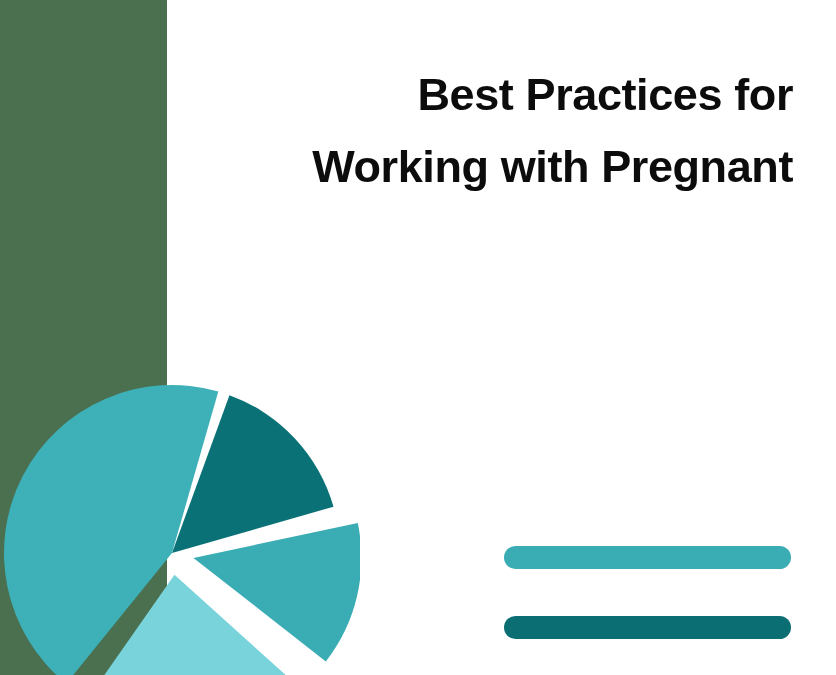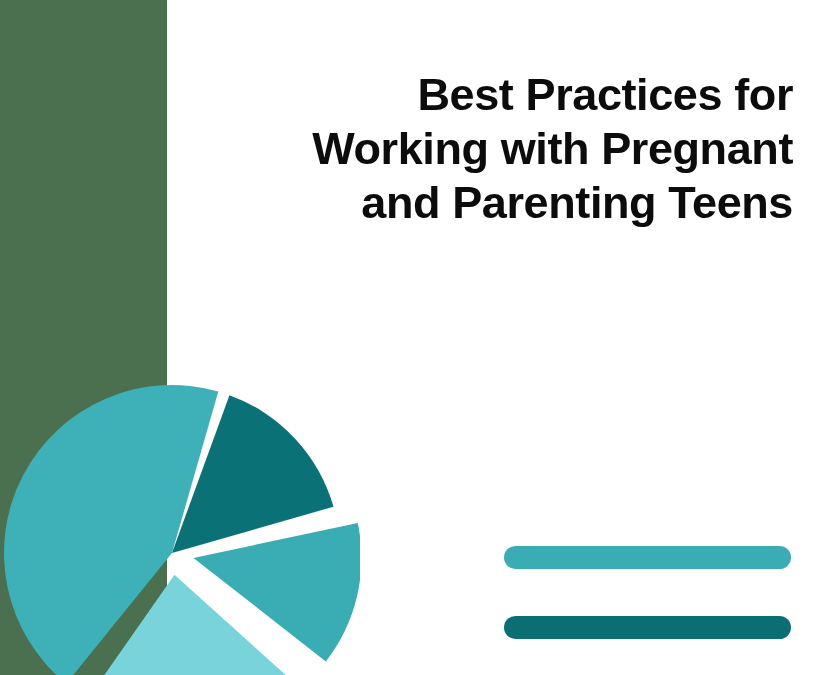--- a/index.html
+++ b/index.html
@@ -69,22 +69,21 @@
 </style>
 </head>
 <body>
 
 <div id="slide">
 
   <div id="sidebar-band" style="background: rgb(74, 112, 80); width: 167px;"></div>
 
   <div id="title-block">
     <div class="title-line" style="color: rgb(12, 12, 12);">Best Practices for</div>
-    <div class="title-line" style="color: rgb(12, 12, 12);">Working with Pregnant</div>
-    <div class="title-line" style="color: rgb(12, 12, 12);">and Parenting Teens</div>
+    <div class="title-line" style="color: rgb(12, 12, 12); margin-top: 18px;">Working with Pregnant</div>
   </div>
 
   <svg id="pie-chart" viewBox="0 0 360 340" width="360" height="340" xmlns="http://www.w3.org/2000/svg">
     <g>
       <path d="M 172 203 L 229.45938407871236 45.131639707967395 A 168 168 0 0 1 333.4919649176376 156.69292422274413 Z" fill="#0a7276"></path>
       <path d="M 193.43614142527517 207.94892319556504 L 357.76493834855455 173.01975913818148 A 168 168 0 0 1 325.82194803120444 311.3800510502756 Z" fill="#3aacb4"></path>
       <path d="M 174.49047070289396 224.85858082488494 L 299.3388013830962 337.27252269317313 A 168 168 0 0 1 78.12962939591826 362.4761242654356 Z" fill="#79d3da"></path>
       <path d="M 172 203 L 66.27417430362733 333.56052152477116 A 168 168 0 0 1 218.3070757772559 41.508035082362454 Z" fill="#3eb1b8"></path>
     </g>
   </svg>

